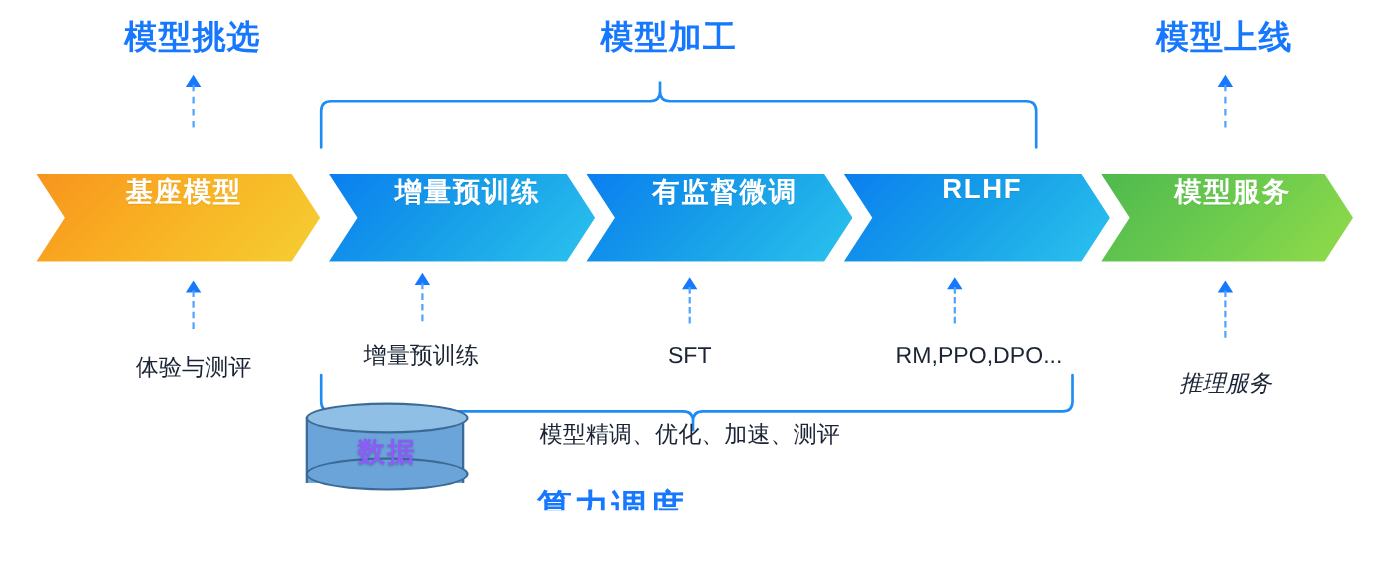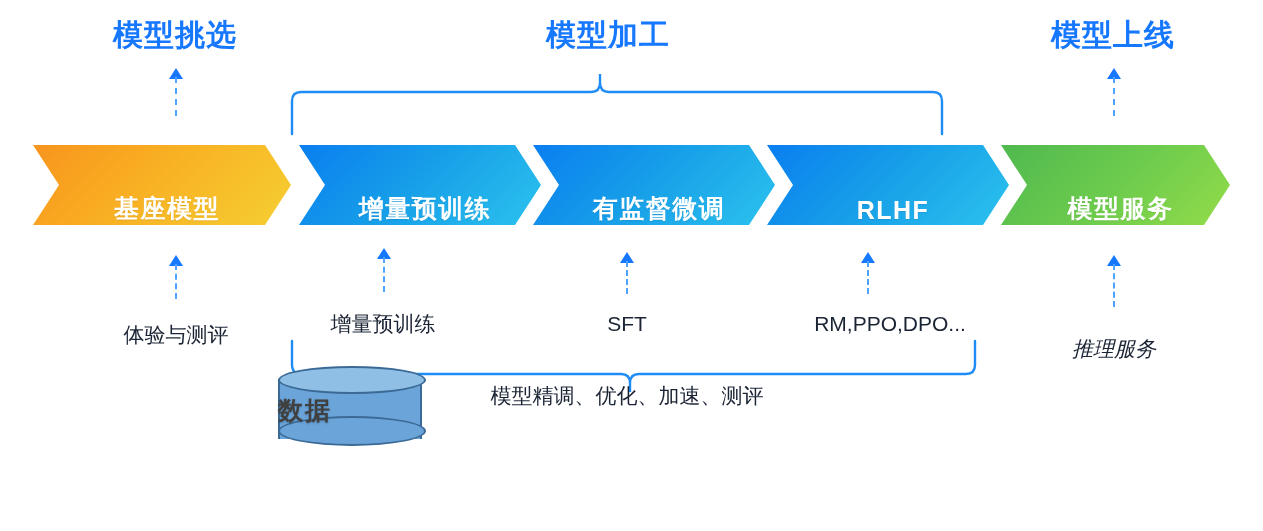--- a/index.html
+++ b/index.html
@@ -35,24 +35,24 @@
   
   #chevron-row {
     position: absolute;
     left: 33px;
     top: 143px;
     width: 1197px;
     height: 80px;
   }
   .chev {
     position: absolute;
-    top: 2px;
+    top: 15px;
     height: 80px;
     display: flex;
-    align-items: flex-end;
+    align-items: flex-start;
     justify-content: center;
     -webkit-clip-path: polygon(0 0, calc(100% - 26px) 0, 100% 50%, calc(100% - 26px) 100%, 0 100%, 26px 50%);
     clip-path: polygon(0 0, calc(100% - 26px) 0, 100% 50%, calc(100% - 26px) 100%, 0 100%, 26px 50%);
   }
   .chev.first {
     -webkit-clip-path: polygon(0 0, calc(100% - 26px) 0, 100% 50%, calc(100% - 26px) 100%, 0 100%, 26px 50%);
     clip-path: polygon(0 0, calc(100% - 26px) 0, 100% 50%, calc(100% - 26px) 100%, 0 100%, 26px 50%);
   }
   .chev-label {
     color: #ffffff;
@@ -129,22 +129,22 @@
     width: 148px; height: 28px;
     box-sizing: border-box;
     border: 2px solid #3b6a96;
     border-radius: 50%;
     background: #8fbfe4;
   }
   #cyl-text {
     position: absolute;
     left: 0; top: 26px;
     width: 148px;
-    text-align: left;
-    color: #404040;
+    text-align: center;
+    color: #8b5cf6;
     font-weight: bold;
     font-size: 25px;
     letter-spacing: 2px;
     text-shadow: 0 1px 2px rgba(30,60,90,0.35);
   }
 
   
   #slab { position: absolute; left: 0; top: 478px; width: 1263px; height: 53px; }
   #slab-title {
     position: absolute;
@@ -240,20 +240,21 @@
 
   <div id="cylinder">
     <div id="cyl-body"></div>
     <div id="cyl-bottom"></div>
     <div id="cyl-top"></div>
     <div id="cyl-text">数据</div>
   </div>
 
   <div class="sub-label" style="left:627px; top:385px;">模型精调、优化、加速、测评</div>
 
+  <div id="slab-title">算力调度</div>
 
   <svg id="slab" viewBox="0 0 1263 53" width="1263" height="53">
     <defs>
       <linearGradient id="slabTop" x1="0" y1="0" x2="0" y2="1">
         <stop offset="0%" stop-color="#4fcde9"></stop>
         <stop offset="100%" stop-color="#3aa8ef"></stop>
       </linearGradient>
       <linearGradient id="slabFront" x1="0" y1="0" x2="0" y2="1">
         <stop offset="0%" stop-color="#0a8cf5"></stop>
         <stop offset="100%" stop-color="#0a7ae8"></stop>

